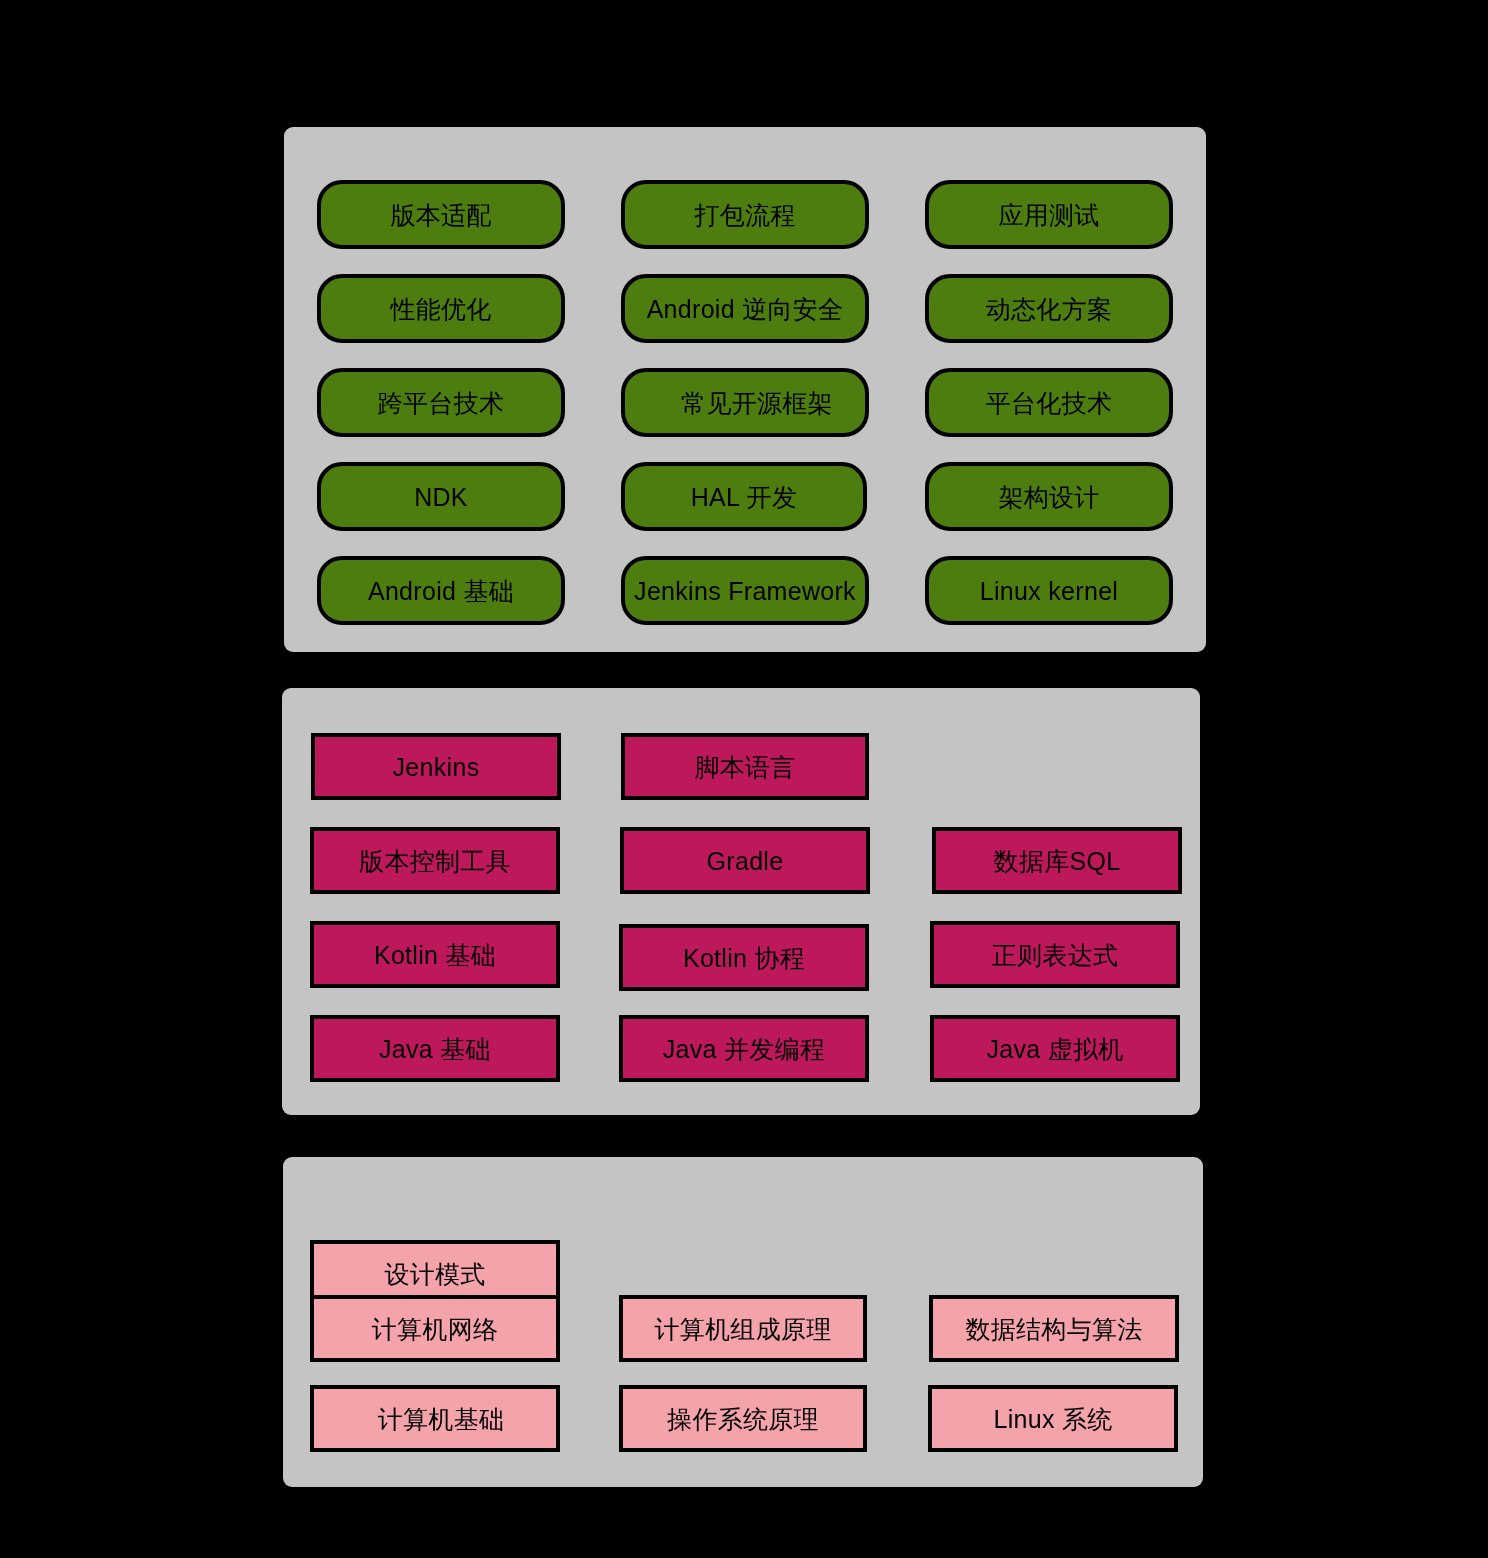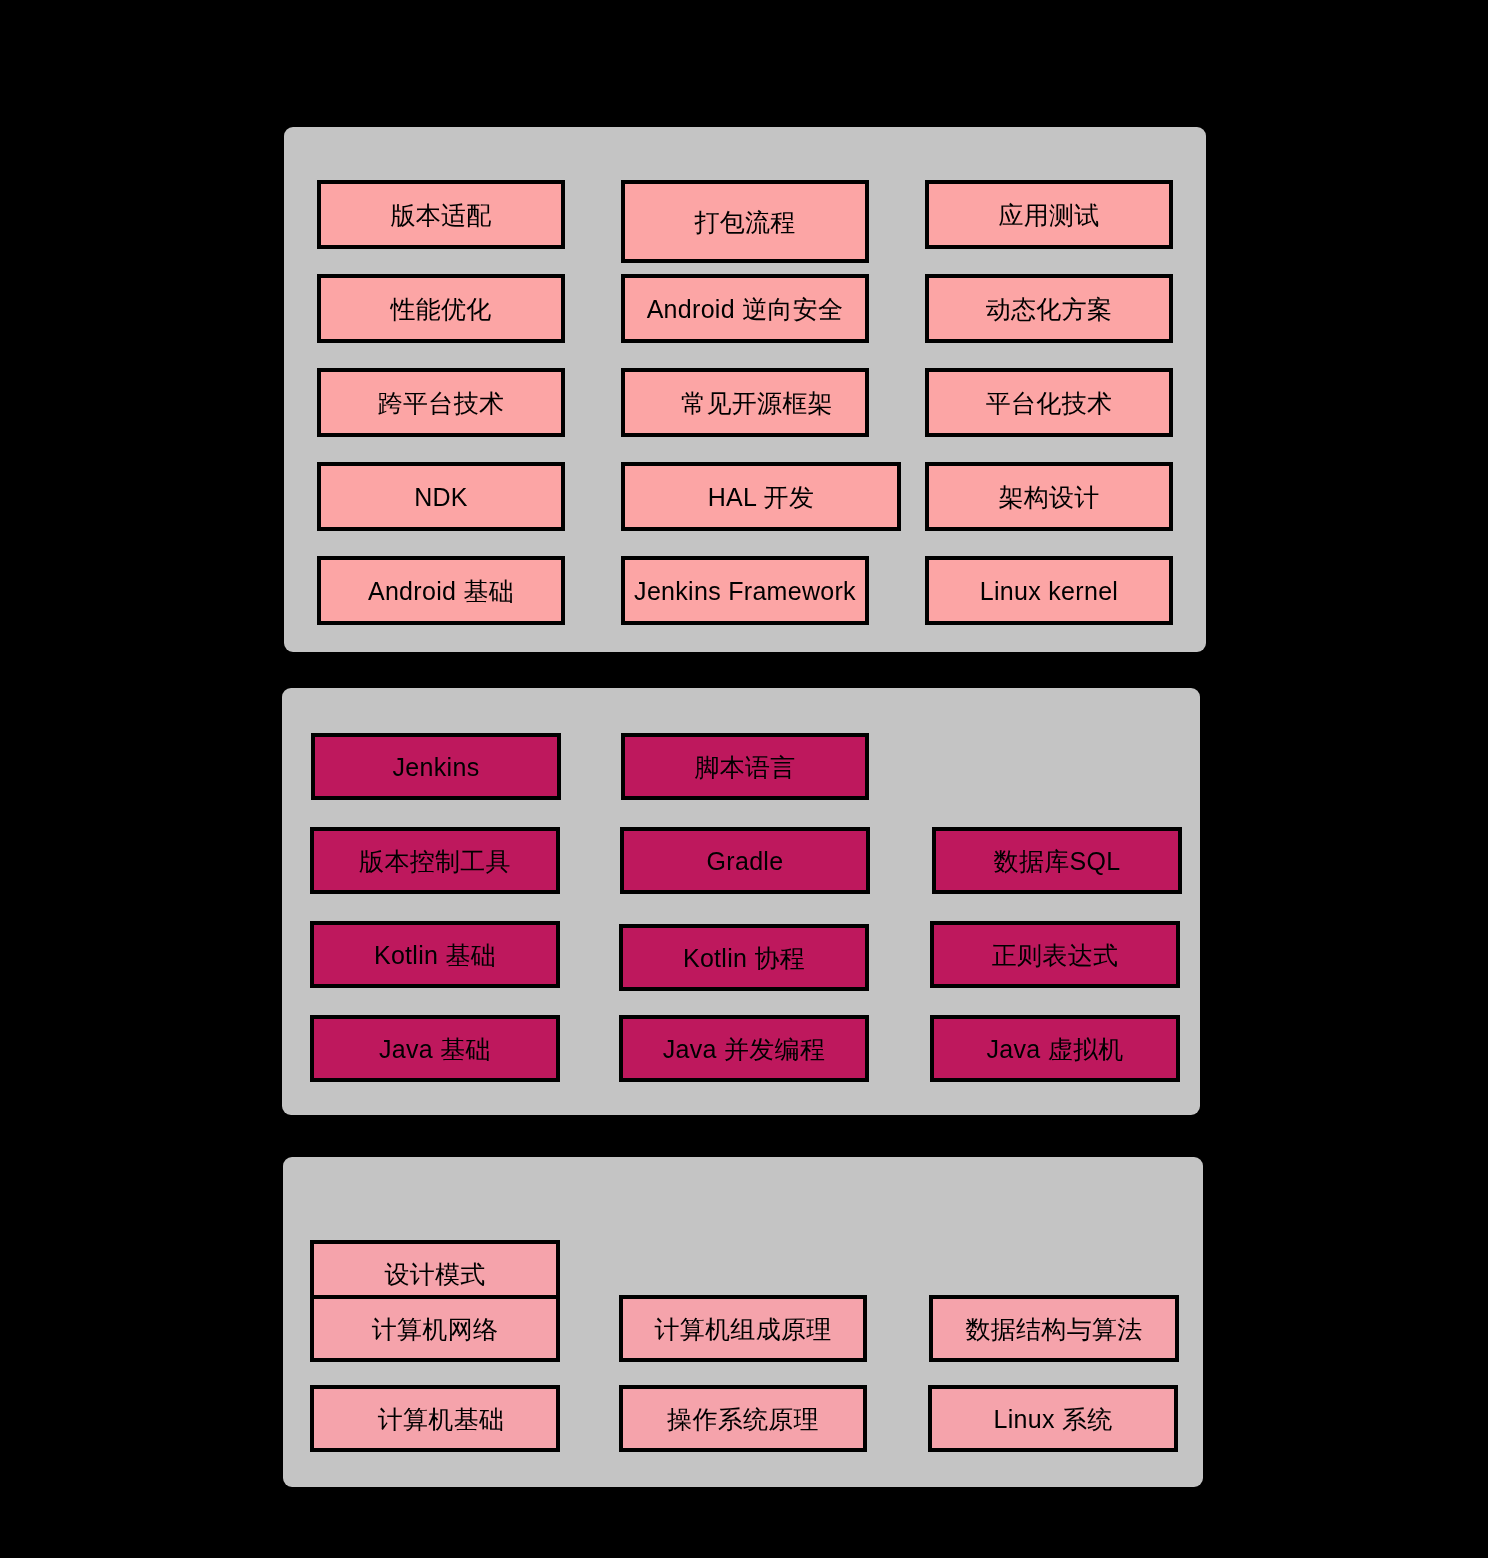--- a/index.html
+++ b/index.html
@@ -39,45 +39,45 @@
     display: flex;
     align-items: center;
     justify-content: center;
     text-align: center;
     color: #000000;
     font-size: 25px;
     line-height: 1.2;
     letter-spacing: 0.3px;
     white-space: nowrap;
   }
-  .teal   { background: #fca5a5; }
+  .teal   { background: #4d7c0f; border-radius: 25px; }
   .purple { background: #be185d; }
   .pink   { background: #f5a3ab; }
 </style>
 </head>
 <body>
 
 <div id="canvas">
 
   <div class="panel" id="panel-android"></div>
   <div class="panel" id="panel-lang"></div>
   <div class="panel" id="panel-cs"></div>
 
   <div id="nodes-android">
       <div class="node teal" style="left: 317px; top: 180px; width: 248px; height: 69px;">版本适配</div>
-      <div class="node teal" style="left: 621px; top: 180px; width: 248px; height: 83px; text-align: center;">打包流程</div>
+      <div class="node teal" style="left: 621px; top: 180px; width: 248px; height: 69px; text-align: center;">打包流程</div>
       <div class="node teal" style="left: 925px; top: 180px; width: 248px; height: 69px;">应用测试</div>
       <div class="node teal" style="left: 317px; top: 274px; width: 248px; height: 69px;">性能优化</div>
       <div class="node teal" style="left: 621px; top: 274px; width: 248px; height: 69px;">Android 逆向安全</div>
       <div class="node teal" style="left: 925px; top: 274px; width: 248px; height: 69px;">动态化方案</div>
       <div class="node teal" style="left: 317px; top: 368px; width: 248px; height: 69px;">跨平台技术</div>
       <div class="node teal" style="left: 621px; top: 368px; width: 248px; height: 69px; padding-left: 24px;">常见开源框架</div>
       <div class="node teal" style="left: 925px; top: 368px; width: 248px; height: 69px;">平台化技术</div>
       <div class="node teal" style="left: 317px; top: 462px; width: 248px; height: 69px;">NDK</div>
-      <div class="node teal" style="left: 621px; top: 462px; width: 280px; height: 69px;">HAL 开发</div>
+      <div class="node teal" style="left: 621px; top: 462px; width: 246px; height: 69px;">HAL 开发</div>
       <div class="node teal" style="left: 925px; top: 462px; width: 248px; height: 69px;">架构设计</div>
       <div class="node teal" style="left: 317px; top: 556px; width: 248px; height: 69px;">Android 基础</div>
       <div class="node teal" style="left: 621px; top: 556px; width: 248px; height: 69px;">Jenkins Framework</div>
       <div class="node teal" style="left: 925px; top: 556px; width: 248px; height: 69px;">Linux kernel</div>
     </div>
   <div id="nodes-language">
       <div class="node purple" style="left: 311px; top: 733px; width: 250px; height: 67px;">Jenkins</div>
       <div class="node purple" style="left: 621px; top: 733px; width: 248px; height: 67px;">脚本语言</div>
       <div class="node purple" style="left: 310px; top: 827px; width: 250px; height: 67px;">版本控制工具</div>
       <div class="node purple" style="left: 620px; top: 827px; width: 250px; height: 67px;">Gradle</div>

